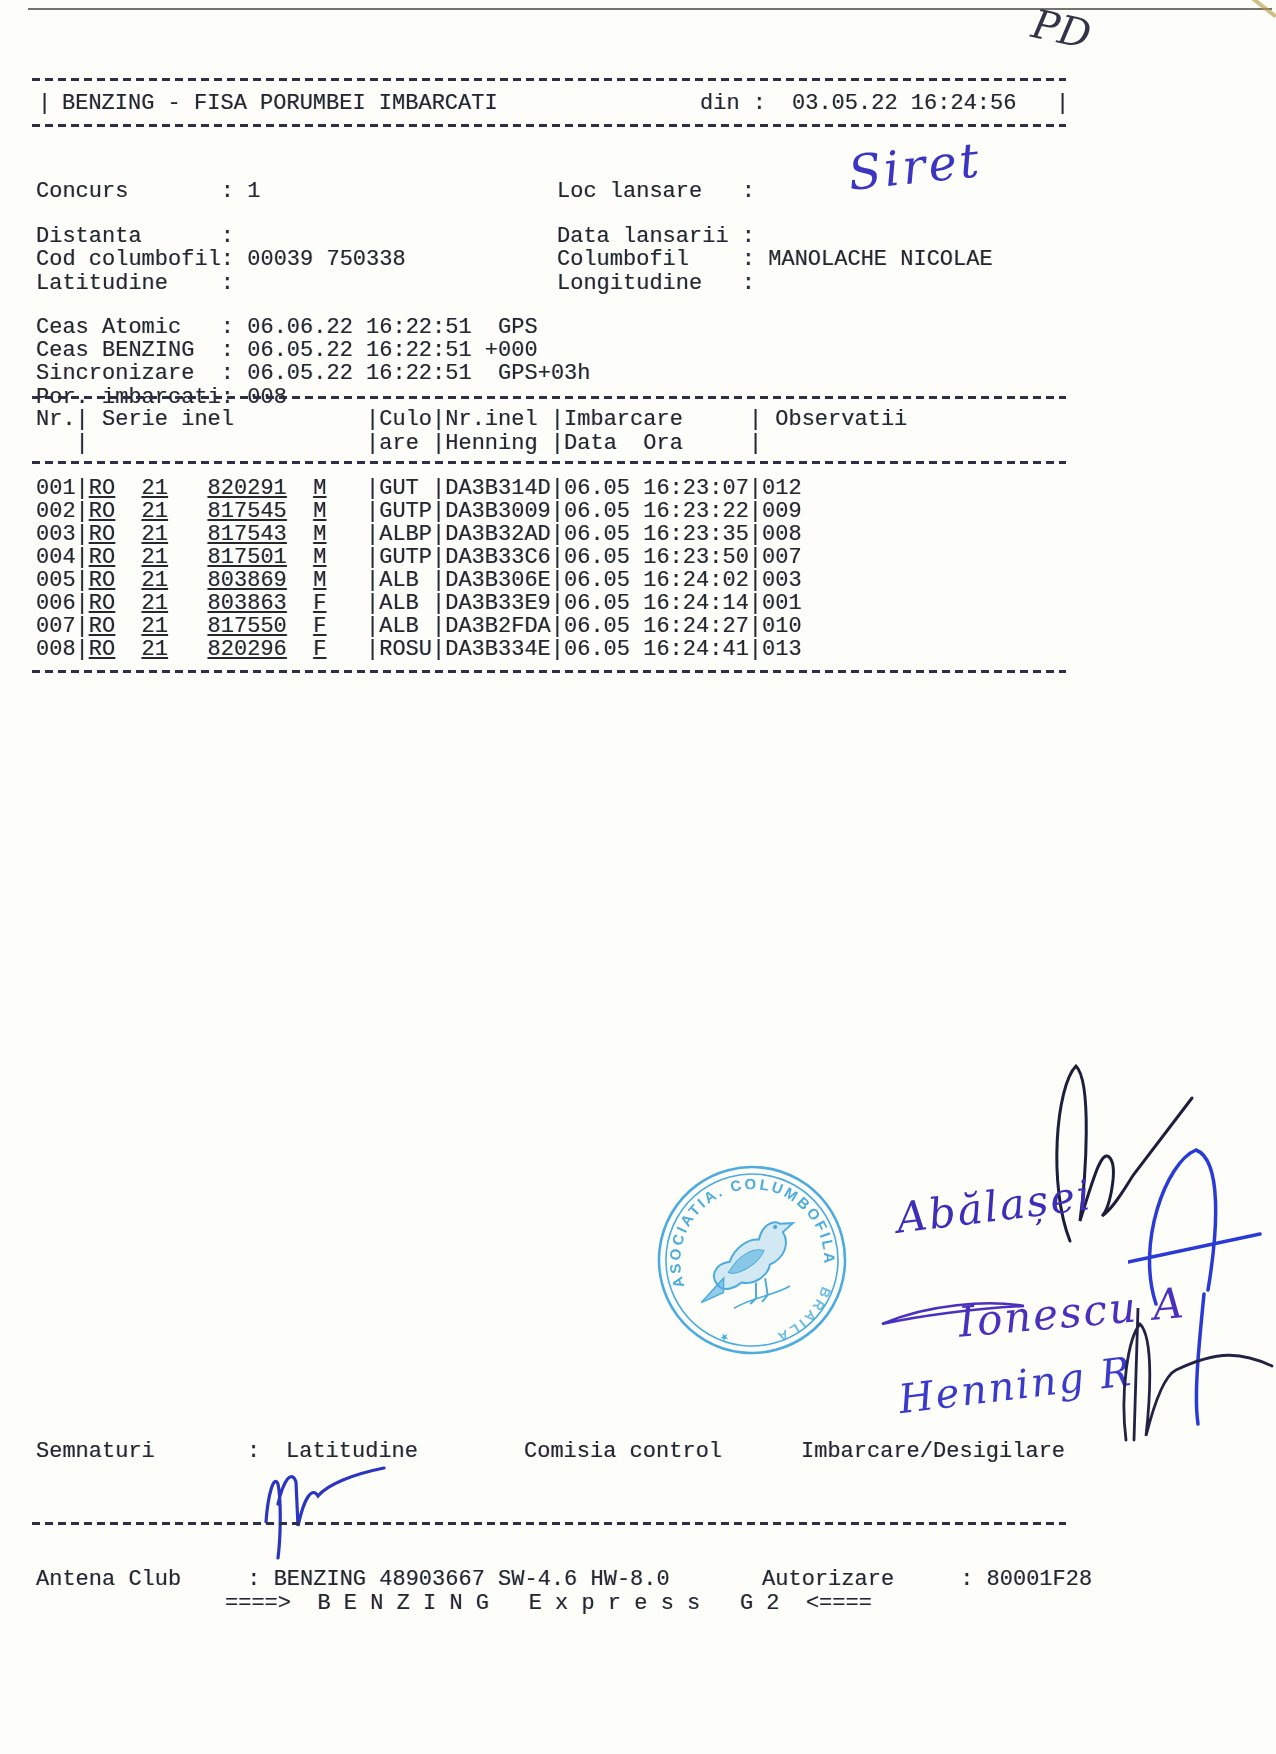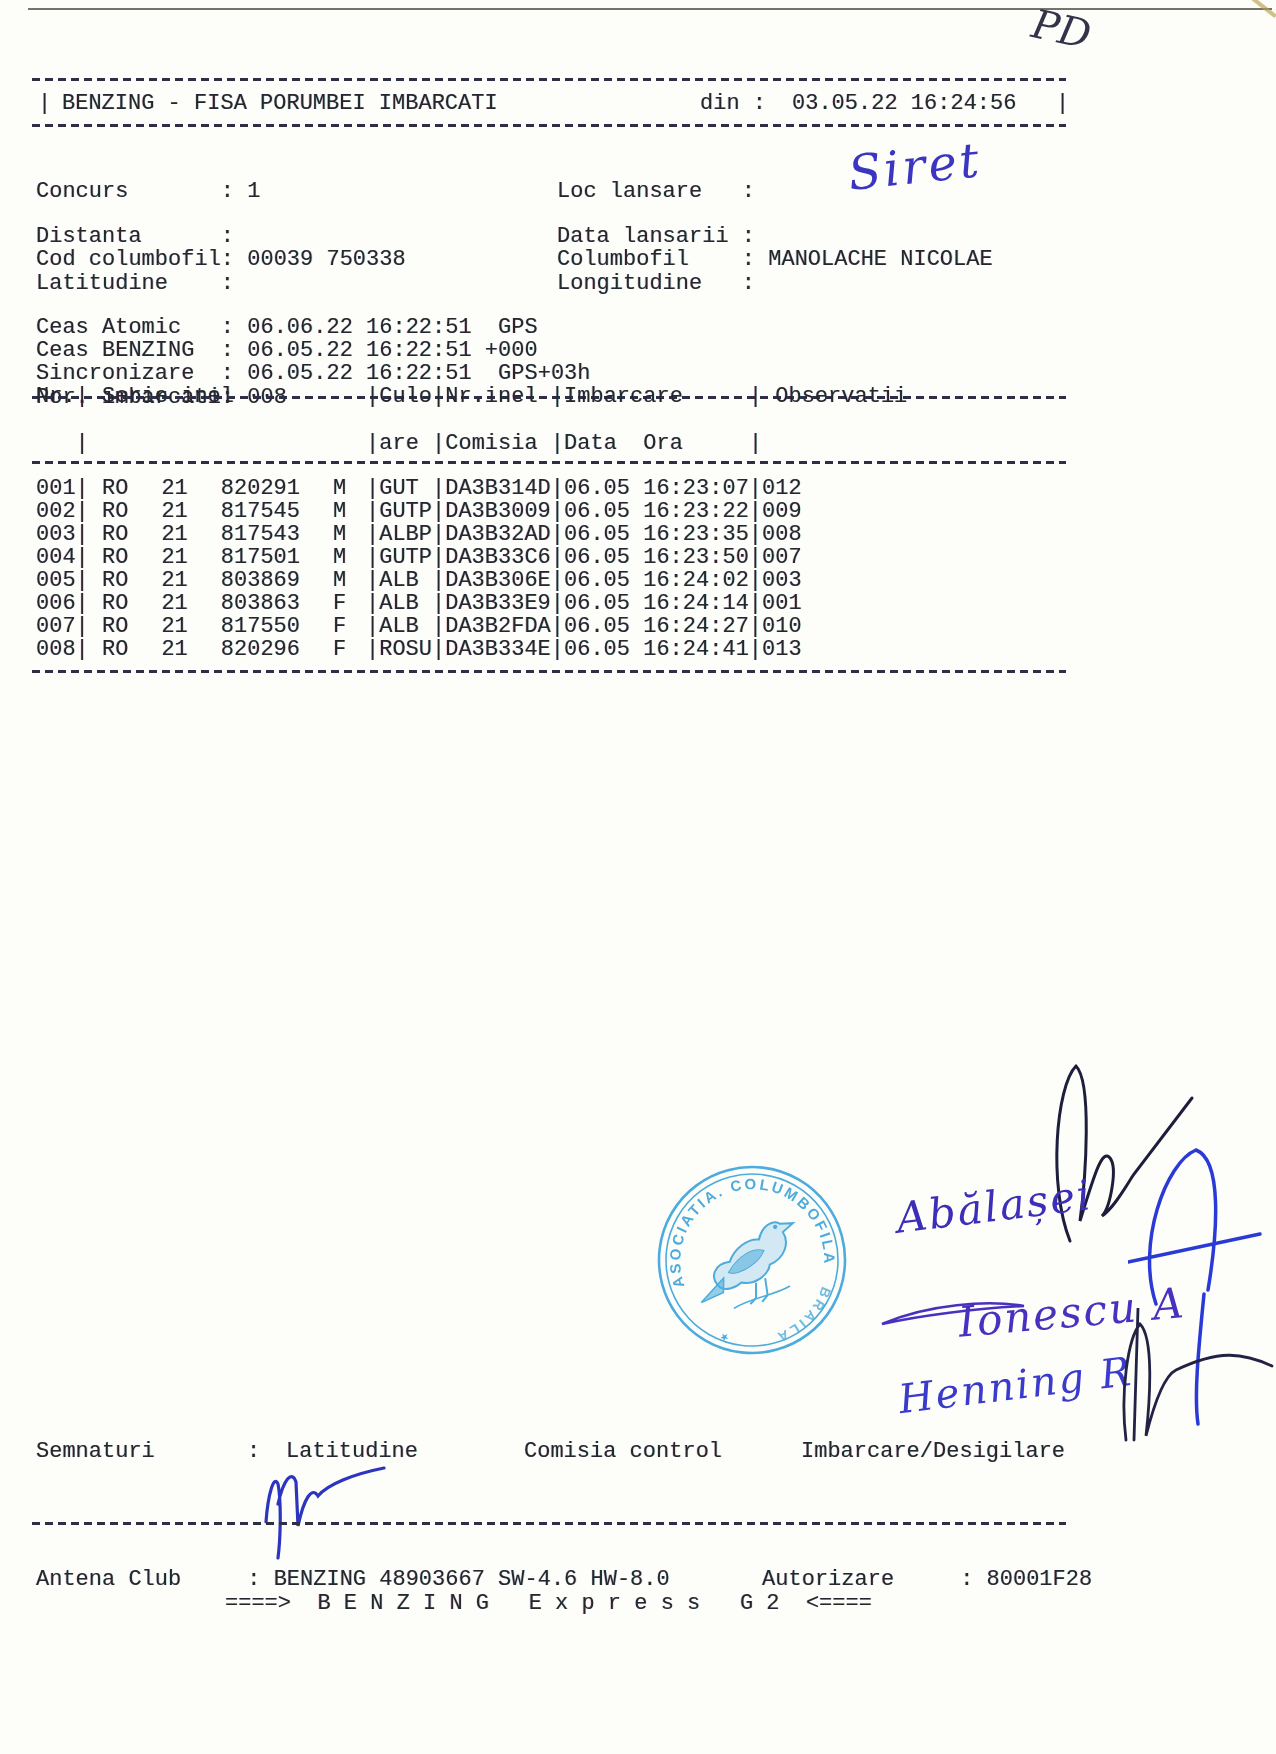--- a/index.html
+++ b/index.html
@@ -10,21 +10,21 @@
   }
   .mono{font-family:"Liberation Mono",monospace;font-size:22px;line-height:23px;white-space:pre;}
   .line{position:absolute;white-space:pre;}
   .scanline{position:absolute;left:28px;top:8px;width:1244px;height:2px;background:#45453c;opacity:.75;}
   .curl{position:absolute;right:-6px;top:-4px;width:60px;height:4px;background:#b5a04a;opacity:.65;transform:rotate(38deg);}
   .dash{position:absolute;left:32px;width:1034px;height:3px;
     background:repeating-linear-gradient(90deg,#2e2e46 0,#2e2e46 8px,transparent 8px,transparent 13px);}
   .ink{text-shadow:0.6px 0 0 rgba(0,150,150,.28), -0.6px 0 0 rgba(150,0,70,.22);}
   .lbl{display:inline-block;width:14ch;white-space:pre;margin-top:20px;}
   .c{display:inline-block;white-space:pre;vertical-align:top;}
-  .tr{text-align:center;}
+  .tr{text-align:left;text-decoration:underline;}
   .pl1{padding-left:1ch;box-sizing:border-box;}
   .cw3{width:3ch}.cw4{width:4ch}.cw5{width:5ch}.cw6{width:6ch}.cw8{width:8ch}
   .cw11{width:11ch}.cw14{width:14ch}.cw21{width:21ch}
   .fw10{width:10ch}.fw13{width:13ch}.fw15{width:15ch}.fw16{width:16ch}.fw39{width:39ch}
   .fw10,.fw13,.fw15,.fw16,.fw39{display:inline-block;white-space:pre;}
   .trow{position:absolute;left:36px;white-space:pre;}
   .hand{position:absolute;font-family:"DejaVu Serif",serif;font-style:italic;white-space:pre;}
   .sigflourish{position:absolute;}
   .stamp{position:absolute;left:652px;top:1160px;width:200px;height:200px;transform:rotate(-15deg);opacity:.9;}
 </style>
@@ -57,23 +57,23 @@
 
   <div class="hand" style="left:848px;top:138px;font-size:48px;color:#3b35c2;transform:rotate(-6deg);letter-spacing:3px;">Siret</div>
 
   <div class="line mono ink" style="top:296px;left:36px"><span class="lbl">Ceas Atomic</span><span>: 06.06.22 16:22:51  GPS</span></div>
   <div class="line mono ink" style="top:319px;left:36px"><span class="lbl">Ceas BENZING</span><span>: 06.05.22 16:22:51 +000</span></div>
   <div class="line mono ink" style="top:342px;left:36px"><span class="lbl">Sincronizare</span><span>: 06.05.22 16:22:51  GPS+03h</span></div>
   <div class="line mono ink" style="top:366px;left:36px"><span class="lbl">Por. imbarcati</span><span>: 008</span></div>
 
   <div class="dash" style="top:396px"></div>
 
-  <div class="trow mono ink" style="top:385px"><span class="c cw3">Nr.</span><span class="c">|</span><span class="c cw21 pl1">Serie inel</span><span class="c">|</span><span class="c cw4">Culo</span><span class="c">|</span><span class="c cw8">Nr.inel</span><span class="c">|</span><span class="c cw14">Imbarcare</span><span class="c">|</span><span class="c cw11 pl1">Observatii</span></div>
+  <div class="trow mono ink" style="top:408px"><span class="c cw3">Nr.</span><span class="c">|</span><span class="c cw21 pl1">Serie inel</span><span class="c">|</span><span class="c cw4">Culo</span><span class="c">|</span><span class="c cw8">Nr.inel</span><span class="c">|</span><span class="c cw14">Imbarcare</span><span class="c">|</span><span class="c cw11 pl1">Observatii</span></div>
 
-  <div class="trow mono ink" style="top:432px"><span class="c cw3"></span><span class="c">|</span><span class="c cw21"></span><span class="c">|</span><span class="c cw4">are</span><span class="c">|</span><span class="c cw8">Comisia</span><span class="c">|</span><span class="c cw14">Data  Ora</span><span class="c">|</span><span class="c cw11"></span></div>
+  <div class="trow mono ink" style="top:432px"><span class="c cw3"></span><span class="c">|</span><span class="c cw21"></span><span class="c">|</span><span class="c cw4">are</span><span class="c">|</span><span class="c cw8">Henning</span><span class="c">|</span><span class="c cw14">Data  Ora</span><span class="c">|</span><span class="c cw11"></span></div>
 
   <div class="dash" style="top:461px"></div>
 
   <div id="table-rows">
       <div class="trow mono ink" style="top: 477px;"><span class="c cw3">001</span><span class="c">|</span><span class="c cw4 tr">RO</span><span class="c cw5 tr">21</span><span class="c cw8 tr">820291</span><span class="c cw4 tr">M</span><span class="c">|</span><span class="c cw4">GUT</span><span class="c">|</span><span class="c cw8">DA3B314D</span><span class="c">|</span><span class="c cw6">06.05</span><span class="c cw8">16:23:07</span><span class="c">|</span><span class="c cw3">012</span></div>
       <div class="trow mono ink" style="top: 500px;"><span class="c cw3">002</span><span class="c">|</span><span class="c cw4 tr">RO</span><span class="c cw5 tr">21</span><span class="c cw8 tr">817545</span><span class="c cw4 tr">M</span><span class="c">|</span><span class="c cw4">GUTP</span><span class="c">|</span><span class="c cw8">DA3B3009</span><span class="c">|</span><span class="c cw6">06.05</span><span class="c cw8">16:23:22</span><span class="c">|</span><span class="c cw3">009</span></div>
       <div class="trow mono ink" style="top: 523px;"><span class="c cw3">003</span><span class="c">|</span><span class="c cw4 tr">RO</span><span class="c cw5 tr">21</span><span class="c cw8 tr">817543</span><span class="c cw4 tr">M</span><span class="c">|</span><span class="c cw4">ALBP</span><span class="c">|</span><span class="c cw8">DA3B32AD</span><span class="c">|</span><span class="c cw6">06.05</span><span class="c cw8">16:23:35</span><span class="c">|</span><span class="c cw3">008</span></div>
       <div class="trow mono ink" style="top: 546px;"><span class="c cw3">004</span><span class="c">|</span><span class="c cw4 tr">RO</span><span class="c cw5 tr">21</span><span class="c cw8 tr">817501</span><span class="c cw4 tr">M</span><span class="c">|</span><span class="c cw4">GUTP</span><span class="c">|</span><span class="c cw8">DA3B33C6</span><span class="c">|</span><span class="c cw6">06.05</span><span class="c cw8">16:23:50</span><span class="c">|</span><span class="c cw3">007</span></div>
       <div class="trow mono ink" style="top: 569px;"><span class="c cw3">005</span><span class="c">|</span><span class="c cw4 tr">RO</span><span class="c cw5 tr">21</span><span class="c cw8 tr">803869</span><span class="c cw4 tr">M</span><span class="c">|</span><span class="c cw4">ALB</span><span class="c">|</span><span class="c cw8">DA3B306E</span><span class="c">|</span><span class="c cw6">06.05</span><span class="c cw8">16:24:02</span><span class="c">|</span><span class="c cw3">003</span></div>
       <div class="trow mono ink" style="top: 592px;"><span class="c cw3">006</span><span class="c">|</span><span class="c cw4 tr">RO</span><span class="c cw5 tr">21</span><span class="c cw8 tr">803863</span><span class="c cw4 tr">F</span><span class="c">|</span><span class="c cw4">ALB</span><span class="c">|</span><span class="c cw8">DA3B33E9</span><span class="c">|</span><span class="c cw6">06.05</span><span class="c cw8">16:24:14</span><span class="c">|</span><span class="c cw3">001</span></div>

